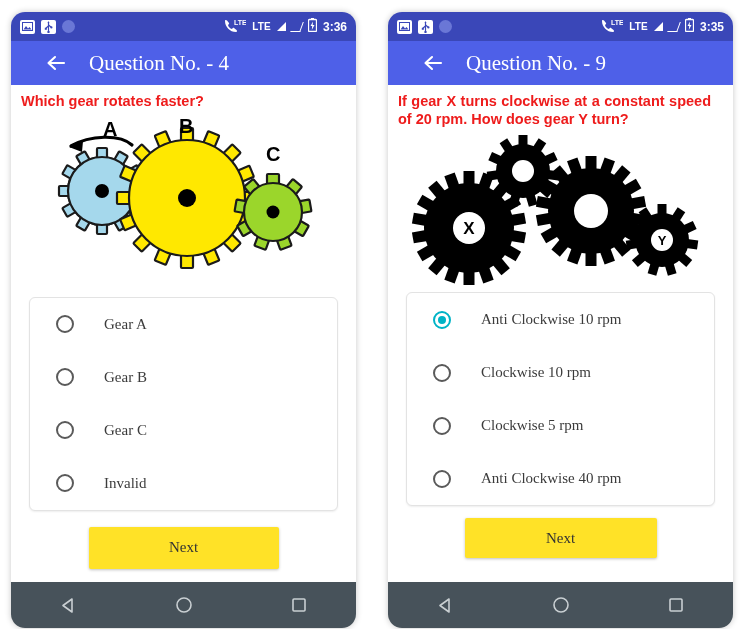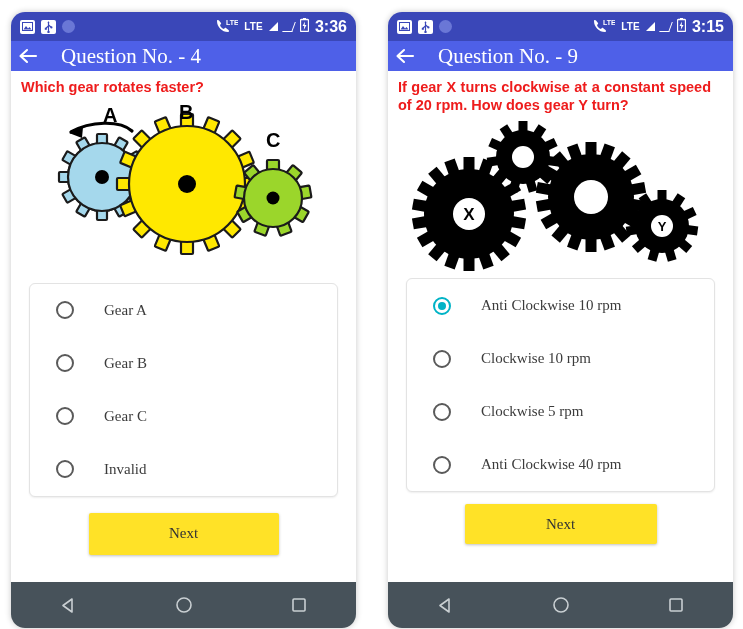--- a/index.html
+++ b/index.html
@@ -36,36 +36,36 @@
     flex: 0 0 auto;
   }
   .sb-left { display: flex; align-items: center; gap: 6px; }
   .sb-right { margin-left: auto; display: flex; align-items: center; gap: 6px; }
   .sb-box {
     width: 15px; height: 14px; background: #ffffff; border-radius: 2px;
     display:flex; align-items:center; justify-content:center;
   }
   .sb-circle { width: 13px; height: 13px; border-radius: 50%; background: #6a77d6; }
   .sb-text { color:#fff; font-size:10px; font-weight:bold; letter-spacing:0.2px; }
-  .sb-time { color:#fff; font-size:16px; font-weight:bold; }
+  .sb-time { color:#fff; font-size:12px; font-weight:bold; }
   .tri { width:0; height:0; }
   .tri-full { border-left: 9px solid transparent; border-bottom: 9px solid #ffffff; }
   .tri-empty {
     width: 10px; height: 10px;
     border-bottom: 1.5px solid #ffffff; border-right: 1.5px solid #ffffff;
     transform: skewX(-20deg);
   }
 
   
   .appbar {
-    height: 30px;
+    height: 44px;
     background: #4e60e8;
     display: flex;
     align-items: center;
-    padding-left: 4px;
+    padding-left: 32px;
     flex: 0 0 auto;
   }
   .backarrow { width: 26px; height: 26px; cursor:pointer; }
   .appbar-title {
     color: #ffffff;
     font-family: "Liberation Serif", serif;
     font-size: 21px;
     margin-left: 20px;
     white-space: nowrap;
   }
@@ -366,21 +366,21 @@
         <span class="sb-text">LTE</span>
         <span class="tri tri-full"></span>
         <span class="tri-empty"></span>
         <span>
           <svg width="9" height="14" viewBox="0 0 9 14">
               <rect x="3" y="0" width="3" height="1.5" fill="#ffffff"></rect>
               <rect x="0.5" y="1.5" width="8" height="12" rx="1" fill="none" stroke="#ffffff" stroke-width="1.3"></rect>
               <path d="M5 3.5 L2.5 8 L4.2 8 L3.8 12 L6.5 7 L4.7 7 Z" fill="#ffffff"></path>
             </svg>
         </span>
-        <span class="sb-time">3:15</span>
+        <span class="sb-time">3:35</span>
       </div>
     </div>
 
     <div class="appbar">
       <span class="backarrow">
         <svg width="26" height="26" viewBox="0 0 26 26">
             <path d="M21 13 H6 M12 7 L5.5 13 L12 19" stroke="#ffffff" stroke-width="2.1" fill="none" stroke-linecap="round" stroke-linejoin="round"></path>
           </svg>
       </span>
       <span class="appbar-title">Question No. - 9</span>

